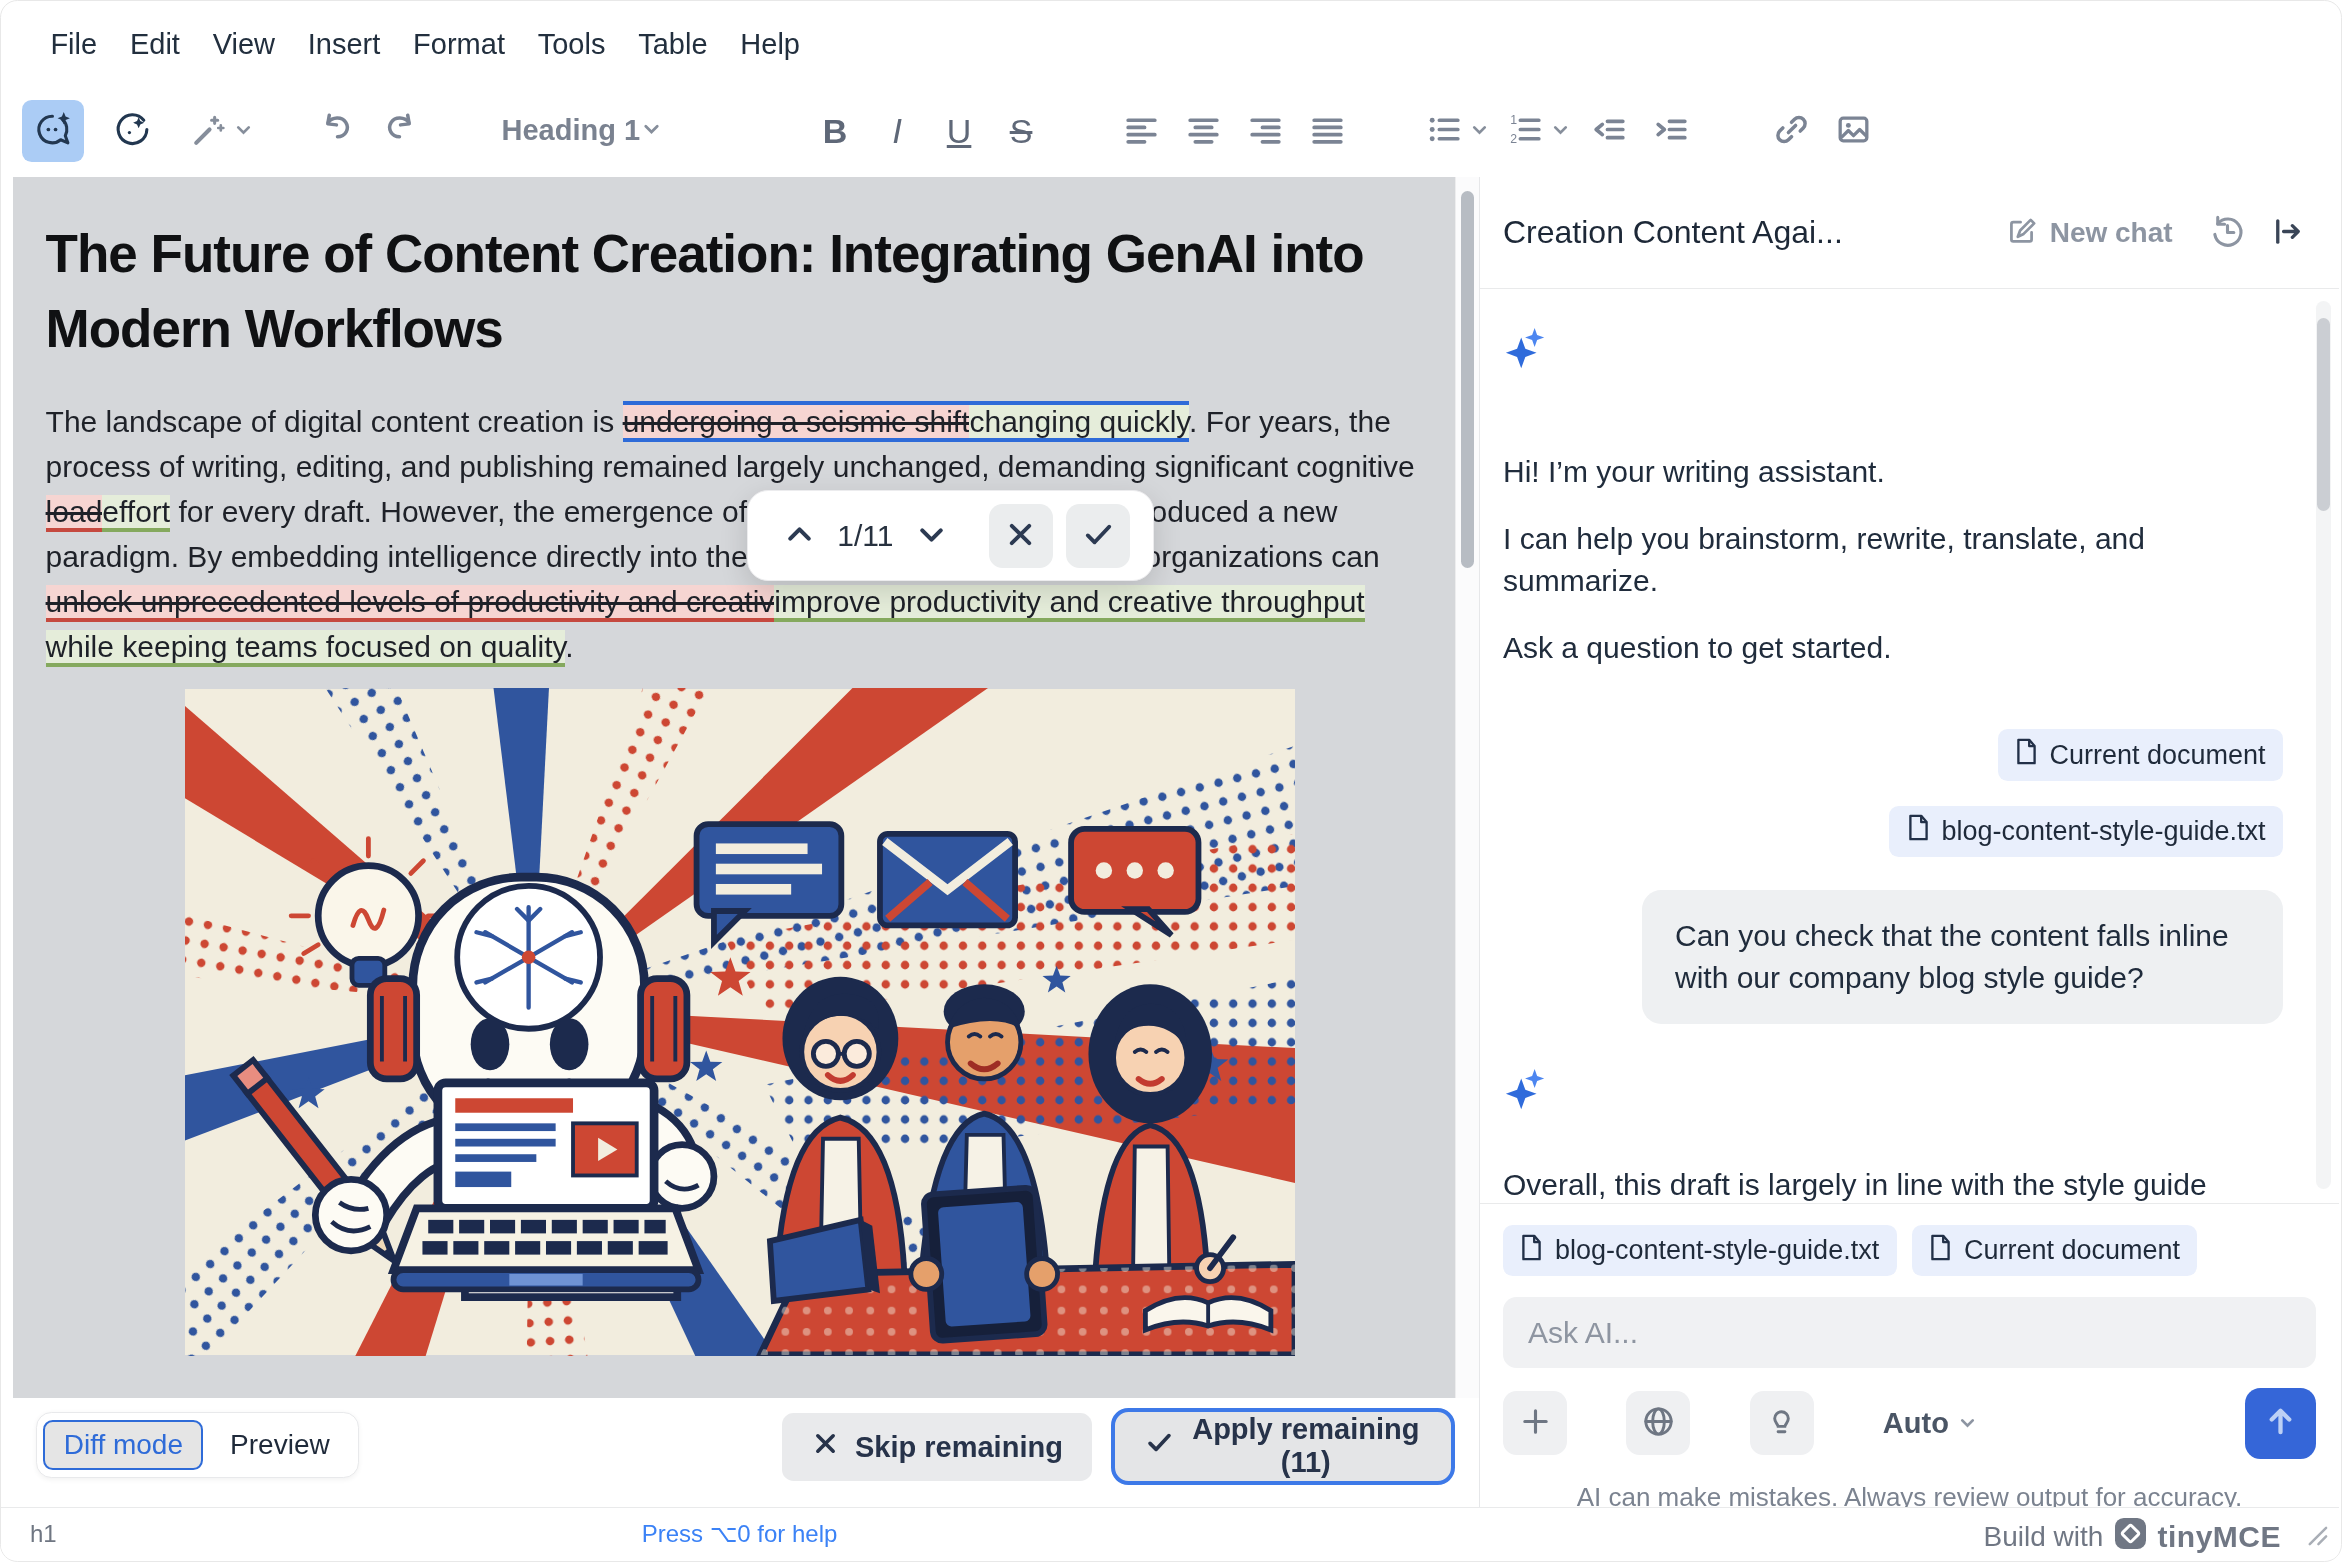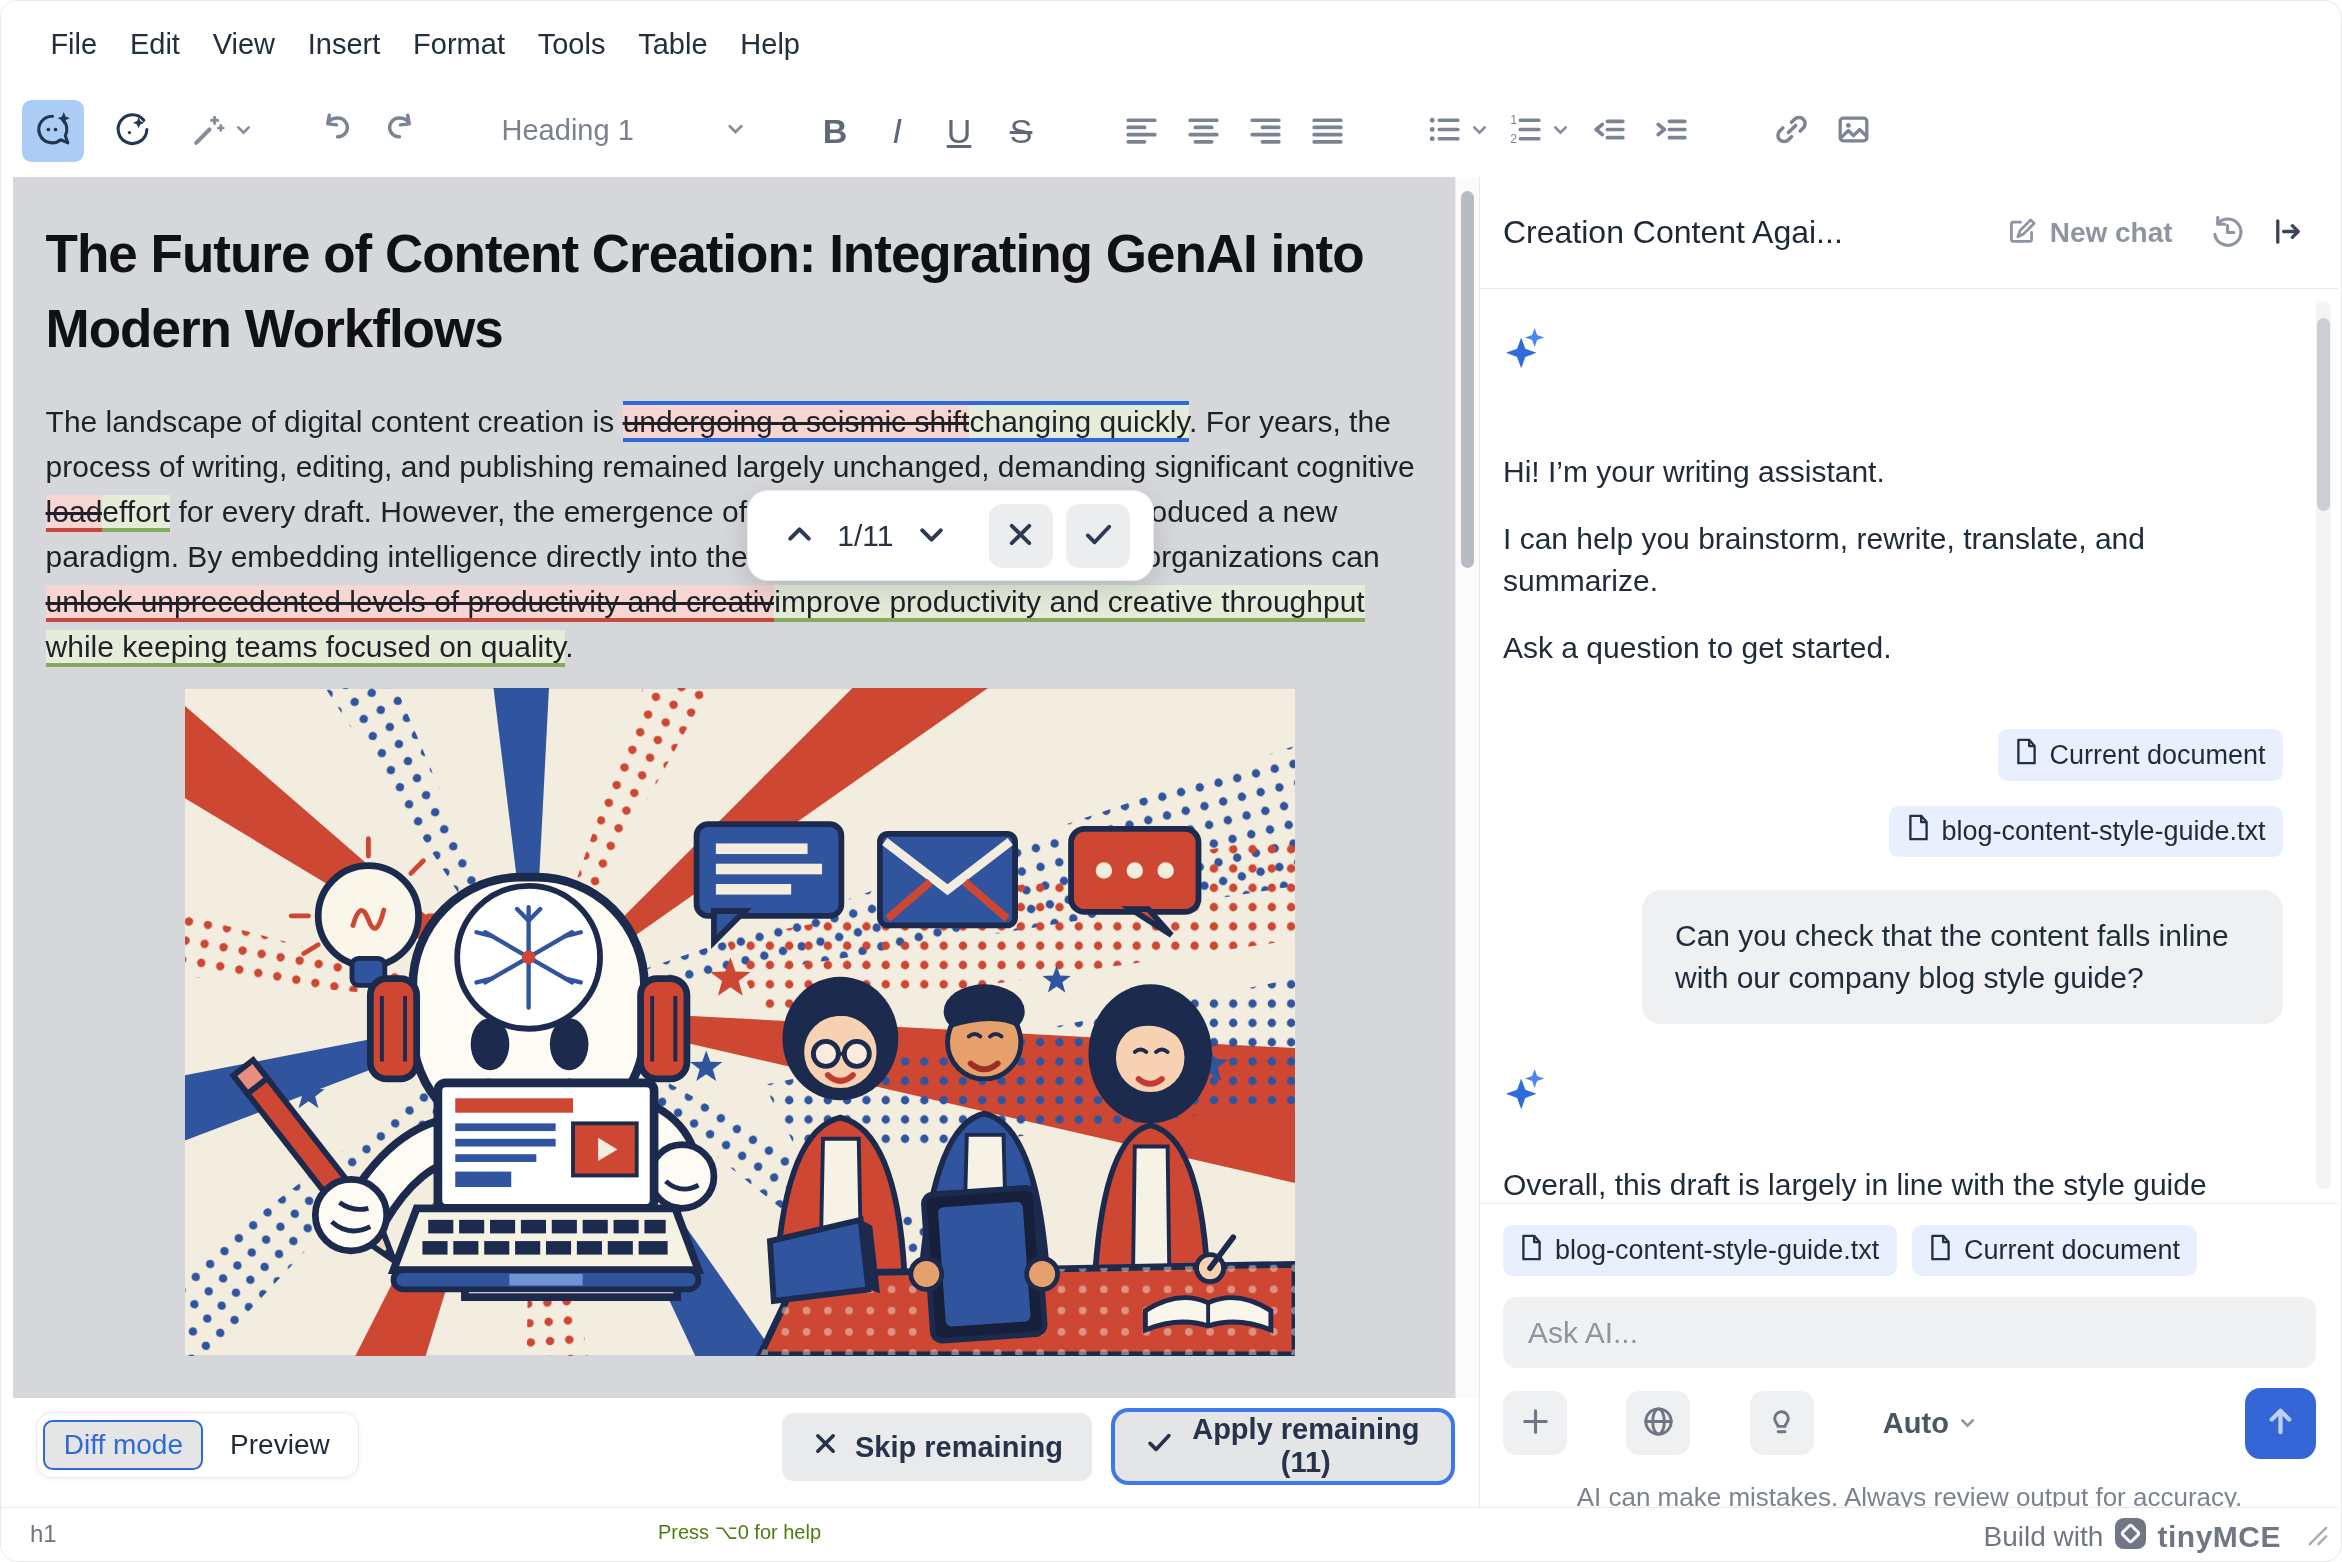--- a/index.html
+++ b/index.html
@@ -12,23 +12,23 @@
   .menubar { position:absolute; left:33px; top:15.4px; height:56px; display:flex; align-items:center; }
   .menu-item { font-size:29px; color:#222f3e; padding:7.7px 16.4px; border:none; background:transparent;
                border-radius:5.8px; font-family:inherit; }
 
   
   .toolbar { position:absolute; left:21px; top:89px; height:81px; display:flex; align-items:center; }
   .tb { width:62px; height:62px; border:none; background:transparent; border-radius:9.7px;
         display:flex; align-items:center; justify-content:center; padding:0; flex:0 0 auto; }
   .tb.active { background:#abccf5; }
   .tb-wide { width:auto; padding:0 7.7px; gap:3.9px; }
-  .tb-select { display:flex; align-items:center; justify-content:space-between; width:272px; height:62px;
+  .tb-select { display:flex; align-items:center; width:272px; height:62px;
                border:none; background:transparent; border-radius:9.7px; padding:0 13.5px;
-               font-size:29px; color:#7a8290; font-family:inherit; }
+               font-size:29px; color:#7a8290; font-family:inherit;font-weight:bold; }
   .tb-letter { font-size:34px; font-weight:700; color:#5f6878; line-height:1; }
   .tb-letter.it { font-style:italic; font-weight:400; font-size:35px; }
   .tb-letter.un { text-decoration:underline; font-weight:400; }
   .tb-letter.st { text-decoration:line-through; font-weight:400; }
   .ml18{margin-left:17.4px} .ml46{margin-left:44px} .ml60{margin-left:58px}
 
   
   .content { position:absolute; left:11.6px; top:176px; width:1442px; height:1221px;
              background:#d5d7da; overflow:hidden; cursor:text; }
   .doc-title { margin:39px 0 0 33px; width:1342px; font-size:53px; line-height:75px;
@@ -66,21 +66,21 @@
               background:#e9eaec; border:none; border-radius:11.6px; display:flex; align-items:center; gap:15.4px;
               font-size:29px; font-weight:700; color:#27334a; font-family:inherit; }
   .apply-btn { position:absolute; left:1070px; top:9.7px; height:77px; padding:0 29px;
                background:#e4e5e7; border:4.8px solid #3d79e8; border-radius:17.4px; display:flex; align-items:center; gap:15.4px;
                font-size:29px; font-weight:700; color:#27334a; font-family:inherit;margin-left:28px; }
 
   
   .statusbar { position:absolute; left:0; top:1506px; width:2338px; height:52px; background:#fff;
                border-top:1px solid #e9eaeb; }
   .sb-path { position:absolute; left:29px; top:11.6px; font-size:24px; color:#6f7682; }
-  .sb-help { position:absolute; left:0; top:11.6px; width:1477px; text-align:center; font-size:20px; color:#4d7c0f; }
+  .sb-help { position:absolute; left:0; top:11.6px; width:1477px; text-align:center; font-size:24px; color:#3b82f6; }
   .sb-brand { position:absolute; right:58px; top:9.7px; display:flex; align-items:center; gap:11.6px;
               font-size:28px; color:#707784; }
   .sb-brand b { font-size:30px; letter-spacing:0.5px; }
   .sb-resize { position:absolute; right:9.7px; bottom:7.7px; }
 
   
   .v-divider { position:absolute; left:1478px; top:176px; width:1px; height:1330px; background:#e6e7e9; }
   .sidebar { position:absolute; left:1479px; top:176px; width:859px; height:1330px; background:#fff; }
   .sb-header { position:relative; height:112px; border-bottom:1px solid #e9eaeb; display:flex; align-items:center; padding:0 21px 0 23px; }
   .sb-title { font-size:32px; font-weight:500; color:#1d2837; flex:1 1 auto; white-space:nowrap; overflow:hidden; }

